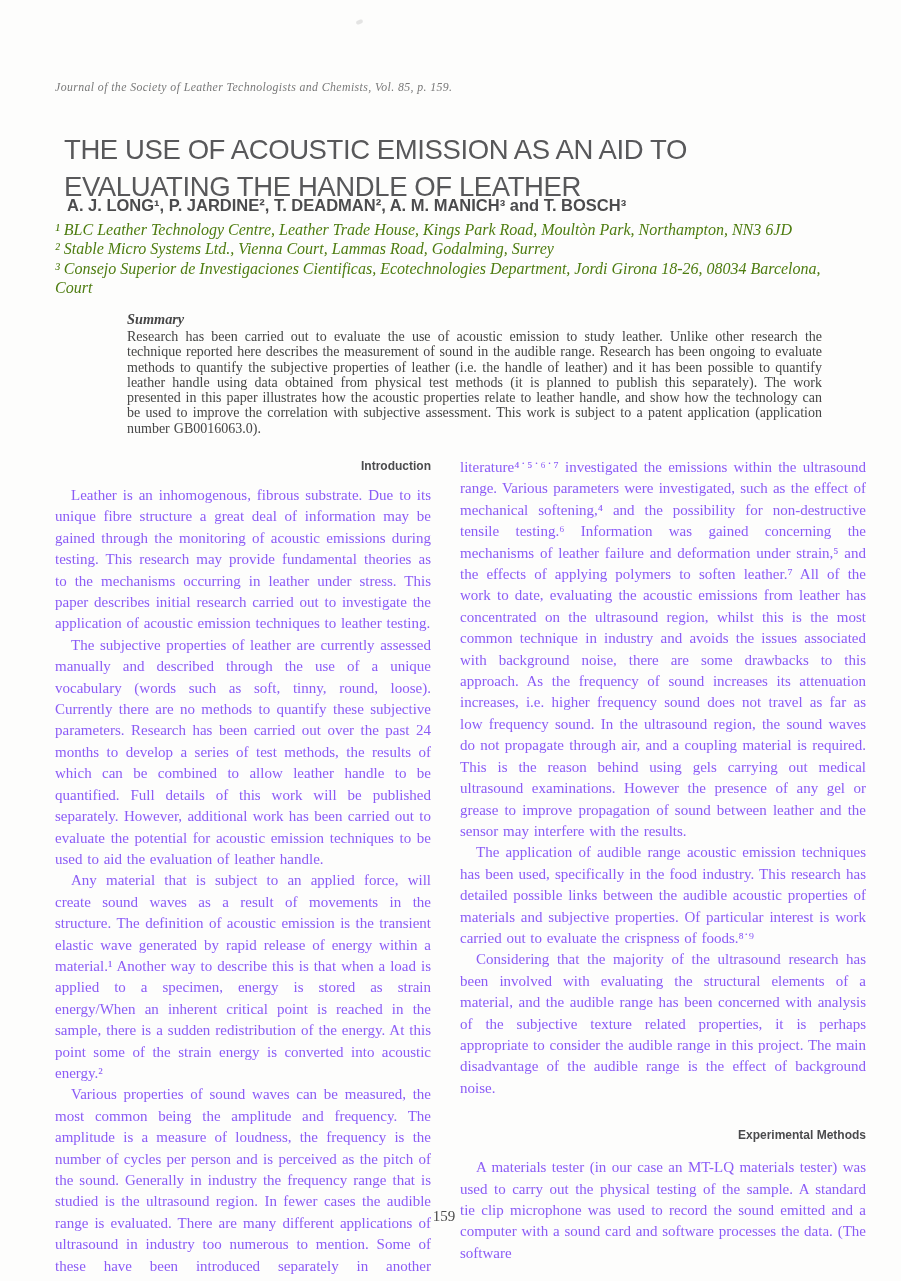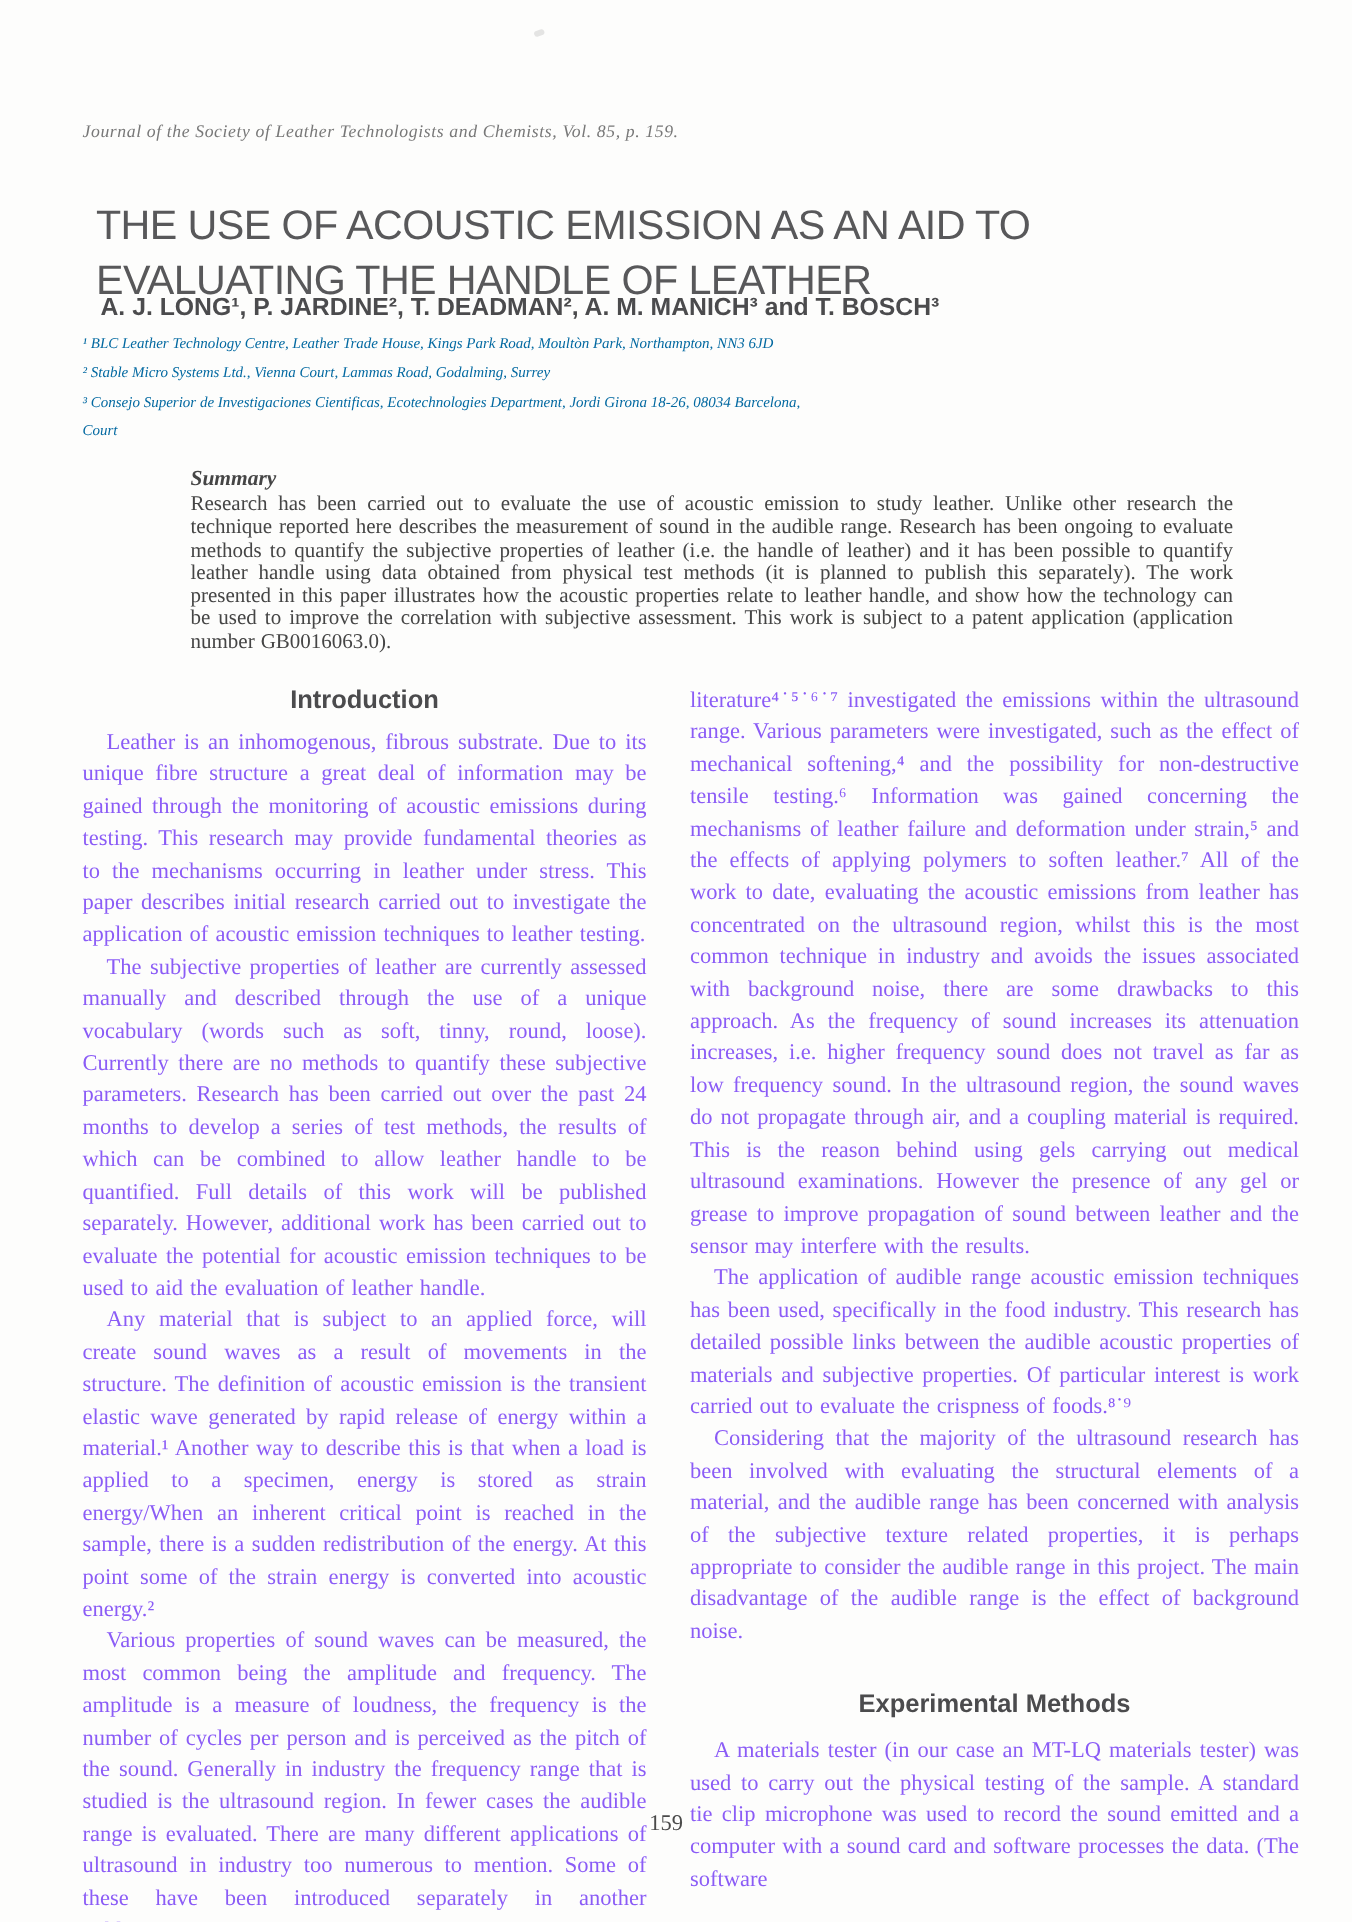--- a/index.html
+++ b/index.html
@@ -43,23 +43,23 @@
     font-family: "Liberation Sans", sans-serif;
     font-weight: bold;
     font-size: 16.5px;
     color: #4b4b4d;
     margin-left: 12px;
   }
   .affiliations {
     position: absolute; left: 55px; top: 220px;
     width: 800px;
     font-style: italic;
-    font-size: 10px;
+    font-size: 16px;
     line-height: 19.3px;
-    color: #0369a1;
+    color: #4d7c0f;
   }
   .summary {
     position: absolute; left: 127px; top: 311px;
     width: 695px;
     color: #454545;
   }
   .summary-heading {
     font-weight: bold;
     font-size: 14.3px;
     line-height: 16px;
@@ -77,24 +77,24 @@
     display: flex;
     gap: 29px;
   }
   .col { text-align: justify; }
   .col.left  { width: 376px; }
   .col.right { width: 406px; }
   .col h2 {
     margin: 0 0 9px 0;
     font-family: "Liberation Sans", sans-serif;
     font-weight: bold;
-    font-size: 17px;
+    font-size: 12px;
     line-height: 19px;
     color: #4b4b4d;
-    text-align: center;
+    text-align: right;
   }
   .col h2.spaced { margin-top: 27px; margin-bottom: 12px; }
   .col p {
     margin: 0;
     font-size: 15px;
     line-height: 21.4px;
     word-spacing: 1px;
     color: #8b5cf6;
   }
   .col p.indent   { text-indent: 16px; }

